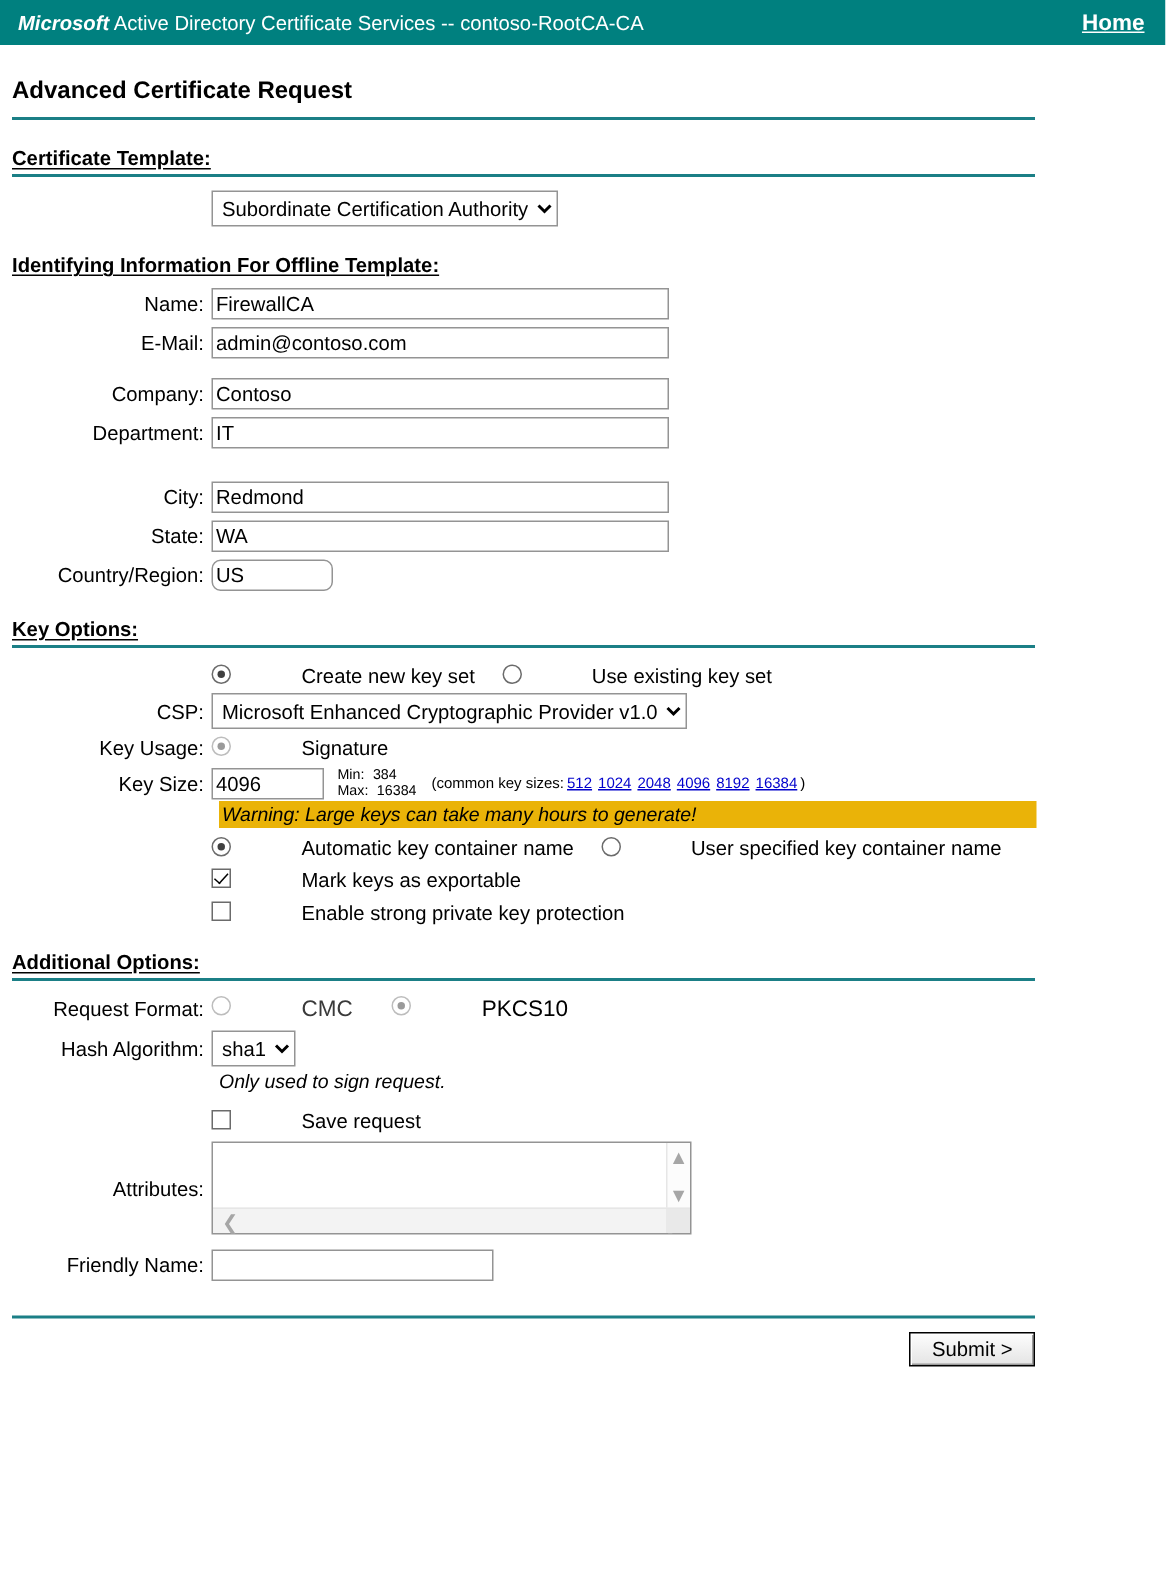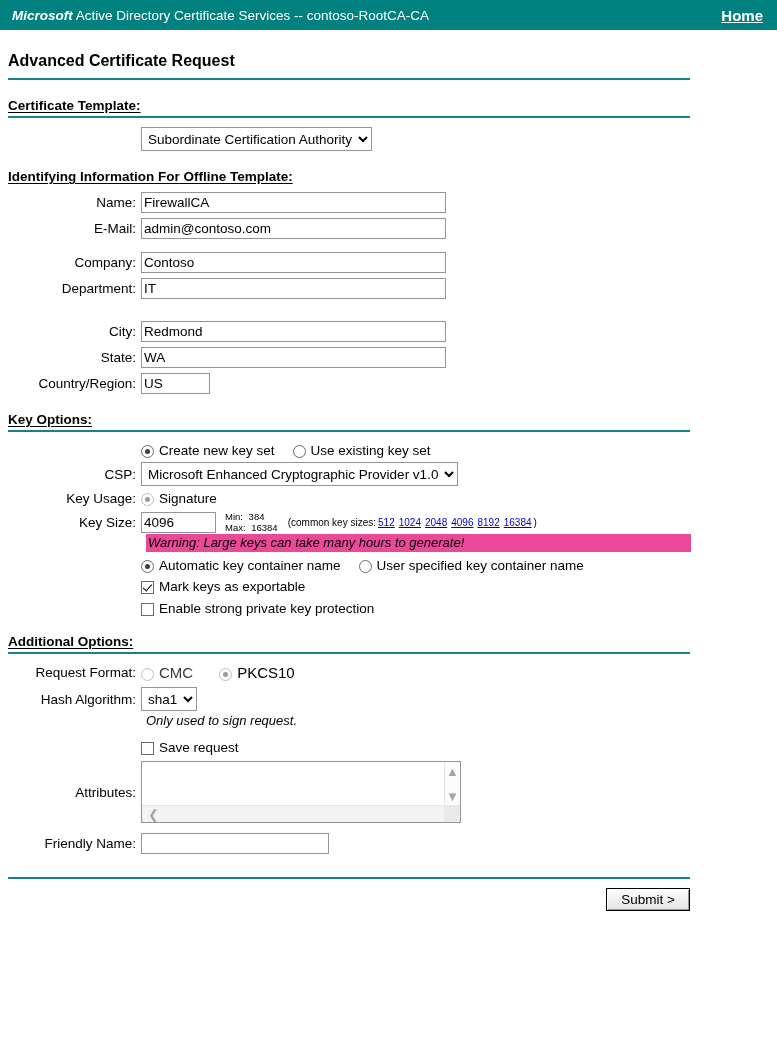--- a/index.html
+++ b/index.html
@@ -88,42 +88,43 @@
     font-size: 13.5px;
     height: 21px;
     border: 1px solid #949494;
     background: #ffffff;
     padding: 0 2px;
     box-sizing: border-box;
     color: #000;
     outline: none;
   }
   input.txt.wide  { width: 305px; }
-  input.txt.short { width: 69px; }
+  input.txt.short { width: 81px; border-radius: 6px; }
   input.txt.keysize { width: 75px; }
   input.txt.friendly { width: 188px; }
 
   select.sel {
     font-family: "Liberation Sans", sans-serif;
     font-size: 13.5px;
     height: 24px;
     border: 1px solid #949494;
     background: #ffffff;
     color: #000;
     padding: 0 2px;
   }
 
   
   .optrow { display: flex; align-items: center; }
   .opt {
     display: flex;
-    align-items: flex-end;
+    align-items: flex-start;
     margin-right: 18px;
     font-size: 13.5px;
     white-space: nowrap;
+    gap: 42px;
   }
   .opt:last-child { margin-right: 0; }
 
   .radio {
     width: 13px; height: 13px;
     border-radius: 50%;
     border: 1px solid #6b6b6b;
     background: #fff;
     margin-right: 5px;
     position: relative;
@@ -174,21 +175,21 @@
     margin-left: 10px;
     white-space: nowrap;
   }
   .common a {
     color: #0000cc;
     text-decoration: underline;
     margin: 0 2px;
     cursor: pointer;
   }
   .warn {
-    background: #ec4899;
+    background: #eab308;
     font-style: italic;
     font-size: 13px;
     padding: 1px 2px 2px 2px;
     display: block;
     width: 545px;
     margin-left: 138px;
     margin-top: 1px;
     box-sizing: border-box;
   }
   .note {

